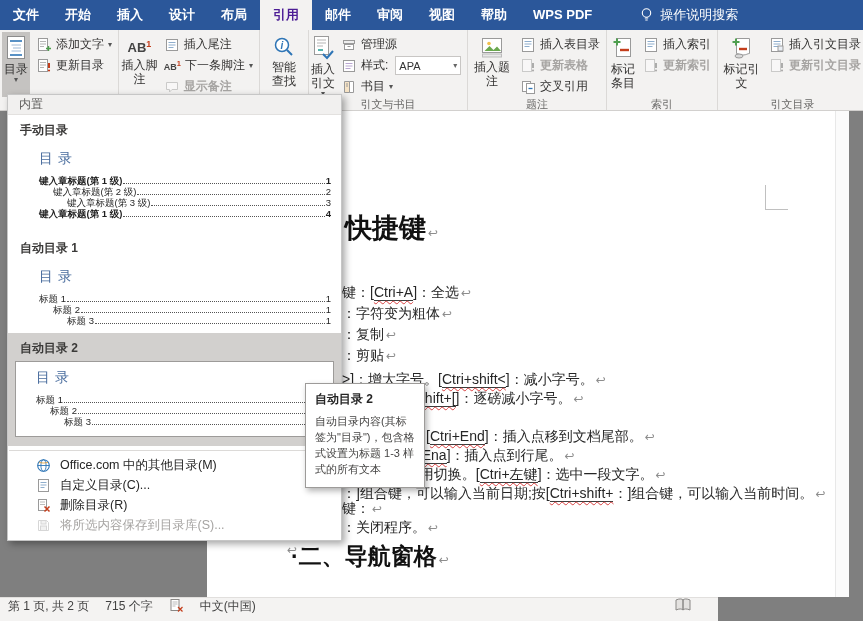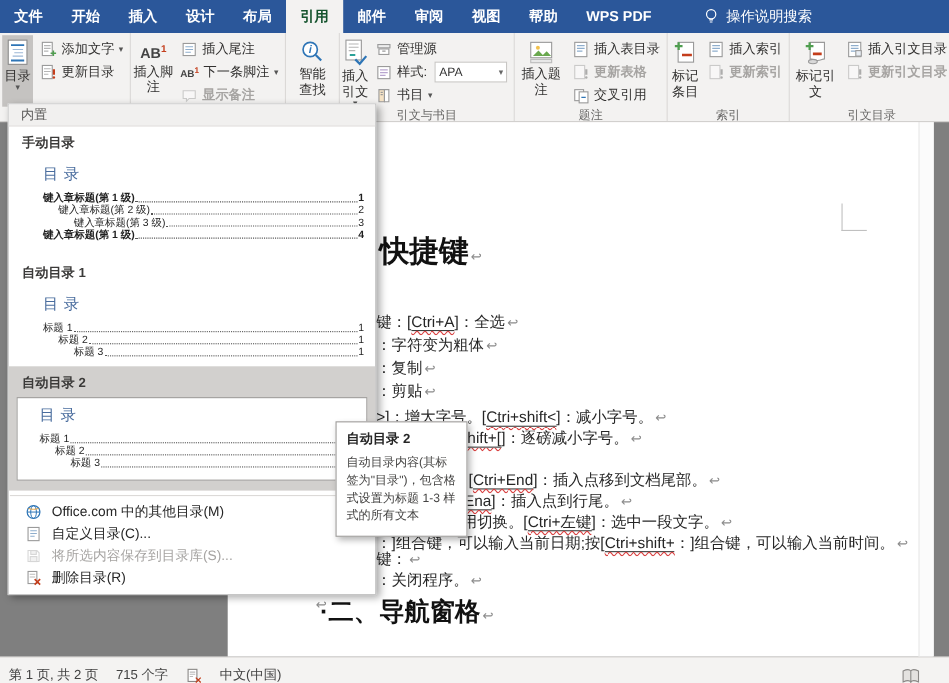--- a/index.html
+++ b/index.html
@@ -1,21 +1,21 @@
 <!DOCTYPE html>
 <html><head>
 <meta charset="utf-8">
 <style>
   html,body{margin:0;padding:0;background:#555;}
   .app{position:relative;width:863px;height:621px;background:#7f7f7f;overflow:hidden;
        font-family:"Liberation Sans","DejaVu Sans",sans-serif;-webkit-font-smoothing:antialiased;}
   
   .menubar{position:absolute;left:0;top:0;width:863px;height:30px;background:#2b579a;display:flex;align-items:stretch;z-index:20;}
   .tab{color:#fff;font-size:13px;line-height:30px;padding:0 13px;cursor:default;white-space:nowrap;font-weight:bold;}
-  .tab.active{background:#f3f2f1;color:#14532d;}
+  .tab.active{background:#f3f2f1;color:#4c1d95;}
   .mb-search{display:flex;align-items:center;gap:6px;color:#fff;font-size:13px;margin-left:34px;}
   
   .ribbon{position:absolute;left:0;top:30px;width:863px;height:80px;background:#f3f2f1;border-bottom:1px solid #d2d0ce;display:flex;z-index:10;}
   .rgroup{position:relative;border-right:1px solid #dbd9d7;display:flex;flex-direction:column;}
   .rbody{flex:1;display:flex;align-items:flex-start;padding:2px 2px 0 2px;gap:2px;}
   .rlabel{height:16px;text-align:center;font-size:11px;color:#696867;white-space:nowrap;overflow:hidden;}
   .bigbtn{width:46px;min-height:62px;display:flex;flex-direction:column;align-items:center;padding-top:3px;gap:1px;font-size:12px;color:#323130;text-align:center;line-height:14px;}
   .bigbtn.pressed{background:#c5c3c1;}
   .bigbtn .car{font-size:8px;color:#555;line-height:6px;}
   .scol{display:flex;flex-direction:column;justify-content:space-between;padding-top:2px;}
@@ -39,42 +39,42 @@
   .toc-title{color:#4a6d9e;font-size:14px;letter-spacing:5px;margin:11px 0 7px 0;}
   .toc-row{display:flex;align-items:flex-end;font-size:9.5px;color:#1f1f1f;height:11px;line-height:11px;}
   .toc-row.b{font-weight:bold;}
   .toc-row .dots{flex:1;border-bottom:1px dotted #555;margin:0 1px 2px 1px;}
   .g1{height:118px;}
   .g2{height:100px;}
   .g3{height:113px;background:#d2d0ce;}
   .g3 .prev-box{margin:4px 7px 0 7px;background:#fff;border:1px solid #9d9b99;padding:0 4px 9px 20px;}
   .g3 .toc-title{margin-top:7px;}
   .dd-sep{border-top:1px solid #dcdad8;margin:4px 1px;}
-  .dd-item{display:flex;align-items:center;gap:9px;height:20px;padding-left:15px;font-size:12.5px;color:#262626;}
+  .dd-item{display:flex;align-items:center;gap:9px;height:20px;padding-left:28px;font-size:12.5px;color:#262626;}
   .dd-item.dis{color:#a6a4a2;}
   .dd-item.dis svg{opacity:.4;filter:grayscale(1);}
   .dd-items{padding-bottom:5px;}
   
   .tooltip{position:absolute;left:305px;top:383px;width:100px;background:#fff;border:1px solid #9d9b99;
            box-shadow:2px 3px 6px rgba(0,0,0,.3);padding:7px 9px 9px 9px;z-index:99;}
   .tt-title{font-size:12px;font-weight:bold;color:#262626;margin-bottom:6px;}
   .tt-body{font-size:11px;color:#454443;line-height:1.45;}
   
   .doc{position:absolute;left:0;top:110px;width:863px;height:487px;background:#7f7f7f;overflow:hidden;z-index:1;}
   .page{position:absolute;left:207px;top:0;width:641px;height:487px;background:#fff;}
   .crop{position:absolute;left:558px;top:75px;width:22px;height:24px;border-left:1px solid #c0c0c0;border-bottom:1px solid #c0c0c0;}
   .doc-title{position:absolute;left:138px;top:100px;font-size:27px;font-weight:bold;color:#111;white-space:nowrap;}
   .doc-heading{position:absolute;left:84px;top:431px;font-size:23px;font-weight:bold;color:#111;white-space:nowrap;text-align:center;}
   .dline{position:absolute;font-size:14px;color:#262626;white-space:nowrap;line-height:17px;}
   .k{border-bottom:1px solid #3c3c3c;text-decoration:underline wavy #d84040 1px;text-underline-offset:3px;}
   .pilcrow{color:#8d8d8d;font-size:12px;margin-left:2px;font-weight:normal;}
   .vscroll{position:absolute;right:0;top:0;width:13px;height:487px;background:#fbfbfb;border-left:1px solid #e8e8e8;}
   
-  .statusbar{position:absolute;left:0;top:597px;width:863px;height:24px;background:#f4f3f2;border-top:1px solid #e1dfdd;
-             display:flex;align-items:flex-end;font-size:12px;color:#424242;z-index:20;}
+  .statusbar{position:absolute;left:0;top:597px;width:718px;height:24px;background:#f4f3f2;border-top:1px solid #e1dfdd;
+             display:flex;align-items:flex-start;font-size:12px;color:#424242;z-index:20;}
   .sb-item{margin-left:16px;display:flex;align-items:center;gap:4px;white-space:nowrap;}
   .sb-item:first-child{margin-left:8px;}
   .sb-right{margin-left:auto;margin-right:26px;display:flex;align-items:center;}
   svg{display:block;}
 </style>
 </head>
 <body>
 
 <div class="app">
 
@@ -449,39 +449,39 @@
         </div>
         <div class="dd-item">
           <span class="dd-ic">
             <svg width="15" height="15" viewBox="0 0 15 15">
               <rect x="2.5" y="1.5" width="10" height="12" fill="#fff" stroke="#9a9a9a"></rect>
               <path d="M4.5 4.5h6M4.5 7h6M4.5 9.5h4" stroke="#8faecd"></path>
             </svg>
           </span>
           <span>自定义目录(C)...</span>
         </div>
+        <div class="dd-item">
+          <span class="dd-ic">
+            <svg width="15" height="15" viewBox="0 0 15 15">
+              <rect x="2.5" y="1.5" width="8" height="11" fill="#fff" stroke="#9a9a9a"></rect>
+              <path d="M4 4h5M4 6.5h5" stroke="#bbb"></path>
+              <path d="M8.5 8.5l5 5M13.5 8.5l-5 5" stroke="#c43e1c" stroke-width="1.5"></path>
+            </svg>
+          </span>
+          <span>删除目录(R)</span>
+        </div>
         <div class="dd-item dis">
           <span class="dd-ic">
             <svg width="15" height="15" viewBox="0 0 15 15">
               <path d="M2.5 2.5h8l2 2v8h-10z" fill="#fff" stroke="#9a9a9a"></path>
               <rect x="4.5" y="8" width="6" height="4.5" fill="#ddd" stroke="#9a9a9a"></rect>
               <rect x="5" y="2.5" width="5" height="3.5" fill="#ddd" stroke="#9a9a9a"></rect>
             </svg>
           </span>
           <span>将所选内容保存到目录库(S)...</span>
-        </div>
-        <div class="dd-item">
-          <span class="dd-ic">
-            <svg width="15" height="15" viewBox="0 0 15 15">
-              <rect x="2.5" y="1.5" width="8" height="11" fill="#fff" stroke="#9a9a9a"></rect>
-              <path d="M4 4h5M4 6.5h5" stroke="#bbb"></path>
-              <path d="M8.5 8.5l5 5M13.5 8.5l-5 5" stroke="#c43e1c" stroke-width="1.5"></path>
-            </svg>
-          </span>
-          <span>删除目录(R)</span>
         </div>
       </div>
   </div>
 
   <div class="tooltip">
     <div class="tt-title">自动目录 2</div>
     <div class="tt-body">自动目录内容(其标签为"目录")，包含格式设置为标题 1-3 样式的所有文本</div>
   </div>
 
   <div class="statusbar">

